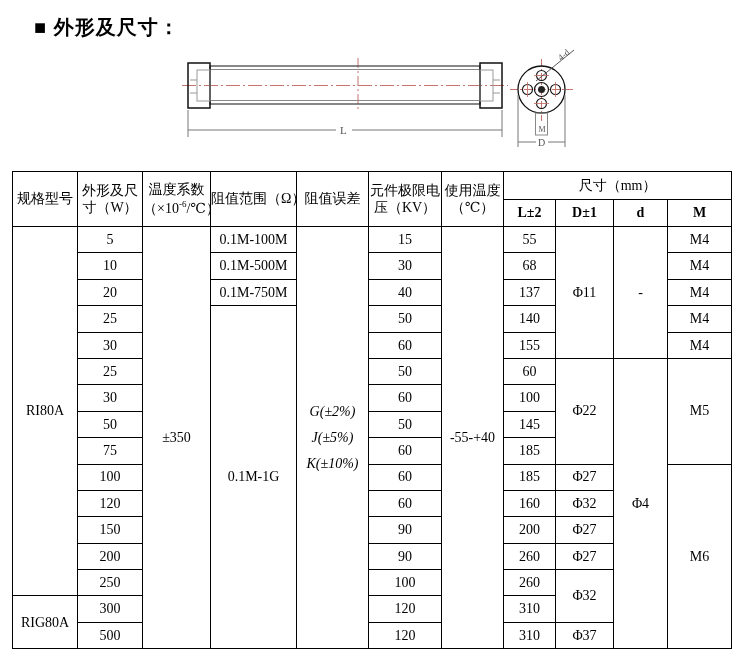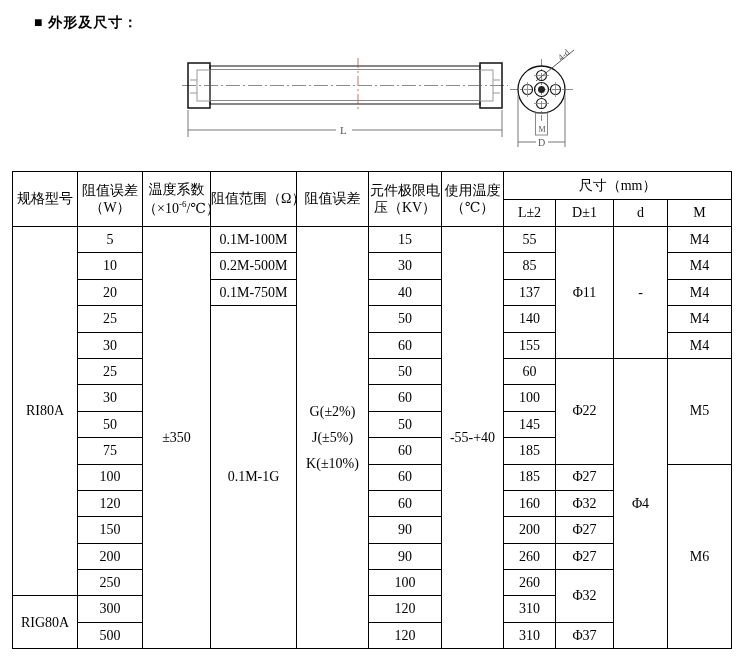--- a/index.html
+++ b/index.html
@@ -4,37 +4,37 @@
 <style>
   html,body{margin:0;padding:0;}
   body{
     width:742px;height:666px;position:relative;background:#ffffff;
     font-family:"Liberation Serif","DejaVu Serif",serif;color:#000;
     overflow:hidden;
   }
   .doc-title{
     position:absolute;left:34px;top:14px;
     font-family:"Liberation Sans","DejaVu Sans",sans-serif;
-    font-size:14px;font-weight:bold;color:#000;letter-spacing:1px;
+    font-size:20px;font-weight:bold;color:#000;letter-spacing:1px;
   }
   .drawing-wrap{position:absolute;left:170px;top:42px;width:460px;height:114px;}
   table.spec{
     position:absolute;left:12px;top:171px;width:719px;
     border-collapse:collapse;table-layout:fixed;
     font-size:14px;
   }
   table.spec td,table.spec th{
     border:1px solid #000;text-align:center;vertical-align:middle;
     padding:0;font-weight:normal;line-height:1.25;overflow:hidden;
   }
   tr.hrow1 td,tr.hrow1 th{height:27px;}
-  tr.hrow2 td,tr.hrow2 th{height:26px;}
+  tr.hrow2 td,tr.hrow2 th{height:26px;font-weight:bold;}
   tr.drow{height:26.4px;}
   .nowrap{white-space:nowrap;}
-  .tol-cell div{line-height:26px;}
+  .tol-cell div{line-height:26px;font-style:italic;}
   sup{font-size:9px;}
   svg text{font-family:"Liberation Serif","DejaVu Serif",serif;}
 </style>
 </head>
 <body>
 
 <div class="doc-title">■ 外形及尺寸：</div>
 
 <div class="drawing-wrap">
 <svg width="460" height="114" viewBox="0 0 460 114">
@@ -100,21 +100,21 @@
       <col style="width:73px">
     <col style="width:62px">
       <col style="width:52px">
       <col style="width:58px">
     <col style="width:54px">
       <col style="width:64px">
   </colgroup>
   <tbody>
       <tr class="hrow1">
     <td rowspan="2">规格型号</td>
-    <td rowspan="2">阻值误差（W）</td>
+    <td rowspan="2">外形及尺寸（W）</td>
     <td rowspan="2">
           <div>温度系数</div>
           <div class="nowrap"><span>（×10</span><sup>-6</sup><span>/℃）</span></div>
         </td>
     <td rowspan="2" class="nowrap">阻值范围（Ω）</td>
     <td rowspan="2">阻值误差</td>
     <td rowspan="2">元件极限电压（KV）</td>
     <td rowspan="2">使用温度（℃）</td>
     <td colspan="4">尺寸（mm）</td>
   </tr>
@@ -137,23 +137,23 @@
     </td>
     <td>15</td>
     <td rowspan="16">-55-+40</td>
     <td>55</td>
     <td rowspan="5">Φ11</td>
     <td rowspan="5">-</td>
     <td>M4</td>
   </tr>
   <tr class="drow">
     <td>10</td>
-    <td>0.2M-500M</td>
+    <td>0.1M-500M</td>
     <td>30</td>
-    <td>85</td>
+    <td>68</td>
     <td>M4</td>
   </tr>
   <tr class="drow">
     <td>20</td>
     <td>0.1M-750M</td>
     <td>40</td>
     <td>137</td>
     <td>M4</td>
   </tr>
   <tr class="drow">

